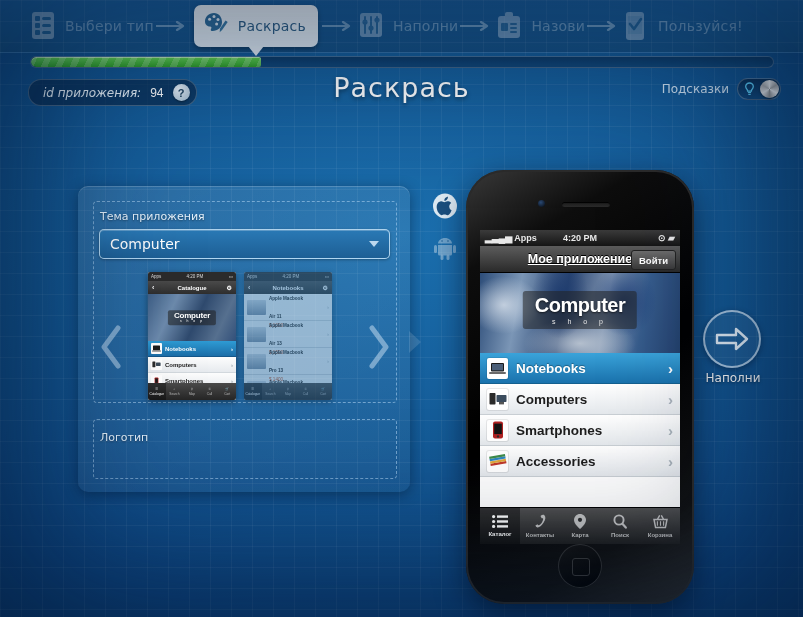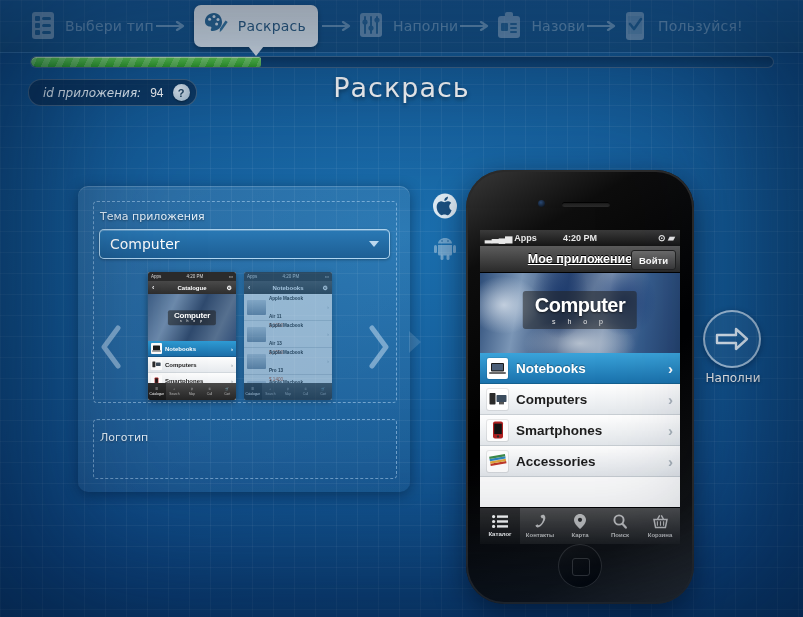--- a/index.html
+++ b/index.html
@@ -316,20 +316,33 @@
   <div class="pbar">
     <div class="pfill" style="width: 31%;"></div>
   </div>
 
   <div class="pill">
     <span class="t">id приложения:</span>
     <span class="num">94</span>
     <span class="qm">?</span>
   </div>
 
+  <div class="hints">
+    <span class="t">Подсказки</span>
+    <span class="tgl">
+      <span class="bulb">
+        <svg width="11" height="14" viewBox="0 0 11 14">
+          <path d="M5.5 1C3.3 1 1.7 2.6 1.7 4.6c0 1.5 1 2.3 1.5 3.1.3.5.4 1 .4 1.4h3.8c0-.4.1-.9.4-1.4.5-.8 1.5-1.6 1.5-3.1C9.3 2.6 7.7 1 5.5 1z" fill="none" stroke="#5fd3ff" stroke-width="1.3"></path>
+          <rect x="3.8" y="10" width="3.4" height="1.2" rx=".6" fill="#5fd3ff"></rect>
+          <rect x="4.2" y="12" width="2.6" height="1.1" rx=".5" fill="#5fd3ff"></rect>
+        </svg>
+      </span>
+      <span class="knob"></span>
+    </span>
+  </div>
 
   <div class="ptitle">Раскрась</div>
 
   <div class="panel">
     <div class="fs fs1"></div>
     <div class="fs fs2"></div>
   </div>
 
   <div class="flabel" style="left:100px;top:210px;">Тема приложения</div>
 

